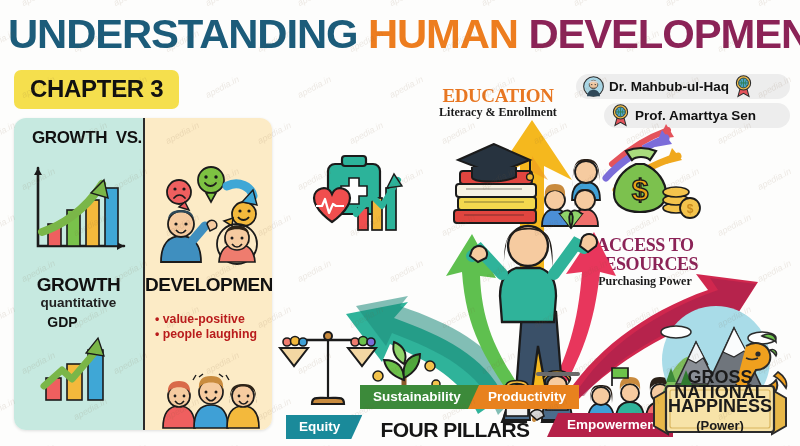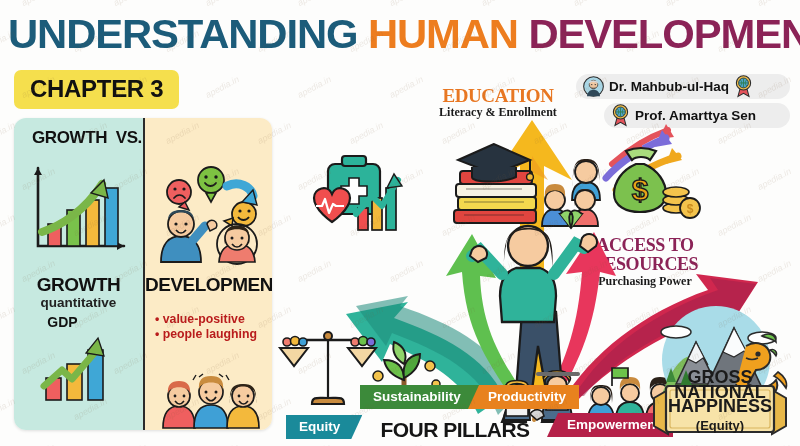--- a/index.html
+++ b/index.html
@@ -450,21 +450,21 @@
       <path d="M4 96l14-8v44l-14-8z" fill="#E8B849" stroke="#2b2b2b" stroke-width="2"></path>
       <path d="M136 96l-14-8v44l14-8z" fill="#E8B849" stroke="#2b2b2b" stroke-width="2"></path>
       <rect x="16" y="84" width="108" height="46" rx="3" fill="#F7E3A8" stroke="#2b2b2b" stroke-width="2.2"></rect>
       <rect x="20" y="88" width="100" height="38" rx="2" fill="none" stroke="#D9B55E" stroke-width="1.2"></rect>
     </svg>
     <div class="gnh-text">
       <div>GROSS</div>
       <div>NATIONAL</div>
       <div>HAPPINESS</div>
     </div>
-    <div class="gnh-country">(Equity)</div>
+    <div class="gnh-country">(Power)</div>
   </div>
 
   <div class="wm">
       <span style="left: 20px; top: -10px;">apedia.in</span>
       <span style="left: 112px; top: -10px;">apedia.in</span>
       <span style="left: 204px; top: -10px;">apedia.in</span>
       <span style="left: 296px; top: -10px;">apedia.in</span>
       <span style="left: 388px; top: -10px;">apedia.in</span>
       <span style="left: 480px; top: -10px;">apedia.in</span>
       <span style="left: 572px; top: -10px;">apedia.in</span>

